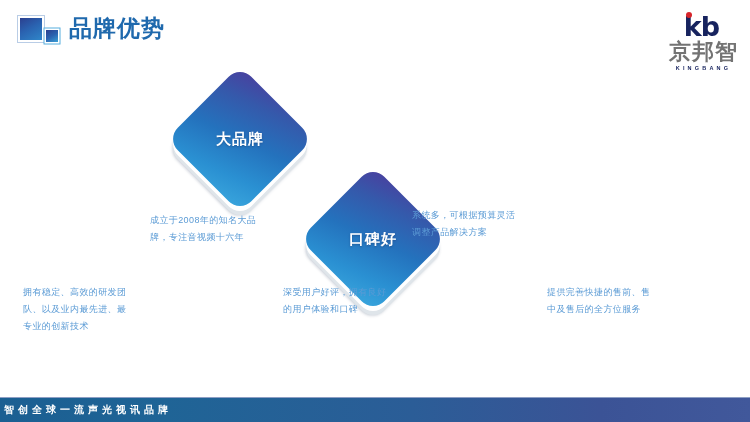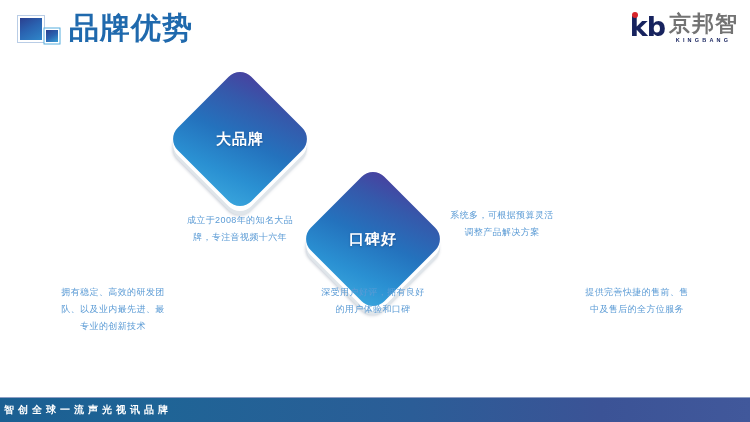--- a/index.html
+++ b/index.html
@@ -34,35 +34,36 @@
   .hdr-square-small {
     position: absolute;
     left: 46px; top: 30px;
     width: 12px; height: 12px;
     background: linear-gradient(150deg, #2b3f8f 0%, #2a62b0 50%, #3aa0d6 100%);
     box-shadow: 0 0 0 1.5px #ffffff, 0 0 0 2.5px #57aede;
   }
   #page-title {
     position: absolute;
     left: 69px; top: 13px;
-    font-size: 30px;
+    font-size: 23px;
     font-weight: bold;
     color: #1f69ad;
     letter-spacing: 1px;
     line-height: 30px;
     white-space: nowrap;
   }
 
   
   #logo {
     position: absolute;
     right: 12px; top: 13px;
     height: 34px;
     display: flex;
-    align-items: flex-start;
+    align-items: center;
+    flex-direction: column;
   }
   .logo-kb-wrap {
     position: relative;
     display: inline-block;
     margin-right: 4px;
   }
   .logo-kb {
     font-family: "DejaVu Sans", sans-serif;
     font-size: 27px;
     font-weight: bold;
@@ -141,21 +142,20 @@
     color: #ffffff;
     font-size: 15px;
     font-weight: bold;
     letter-spacing: 1px;
     text-shadow: 0 1px 2px rgba(20,40,80,0.35);
     white-space: nowrap;
     font-family: Liberation Serif, serif;
   }
   .node-desc {
     position: absolute;
-    text-align: center;
     font-size: 9px;
     line-height: 17px;
     color: #5b9bd5;
     letter-spacing: 0.4px;
     white-space: pre-line;
   }
 
   
   #footer {
     position: absolute;

